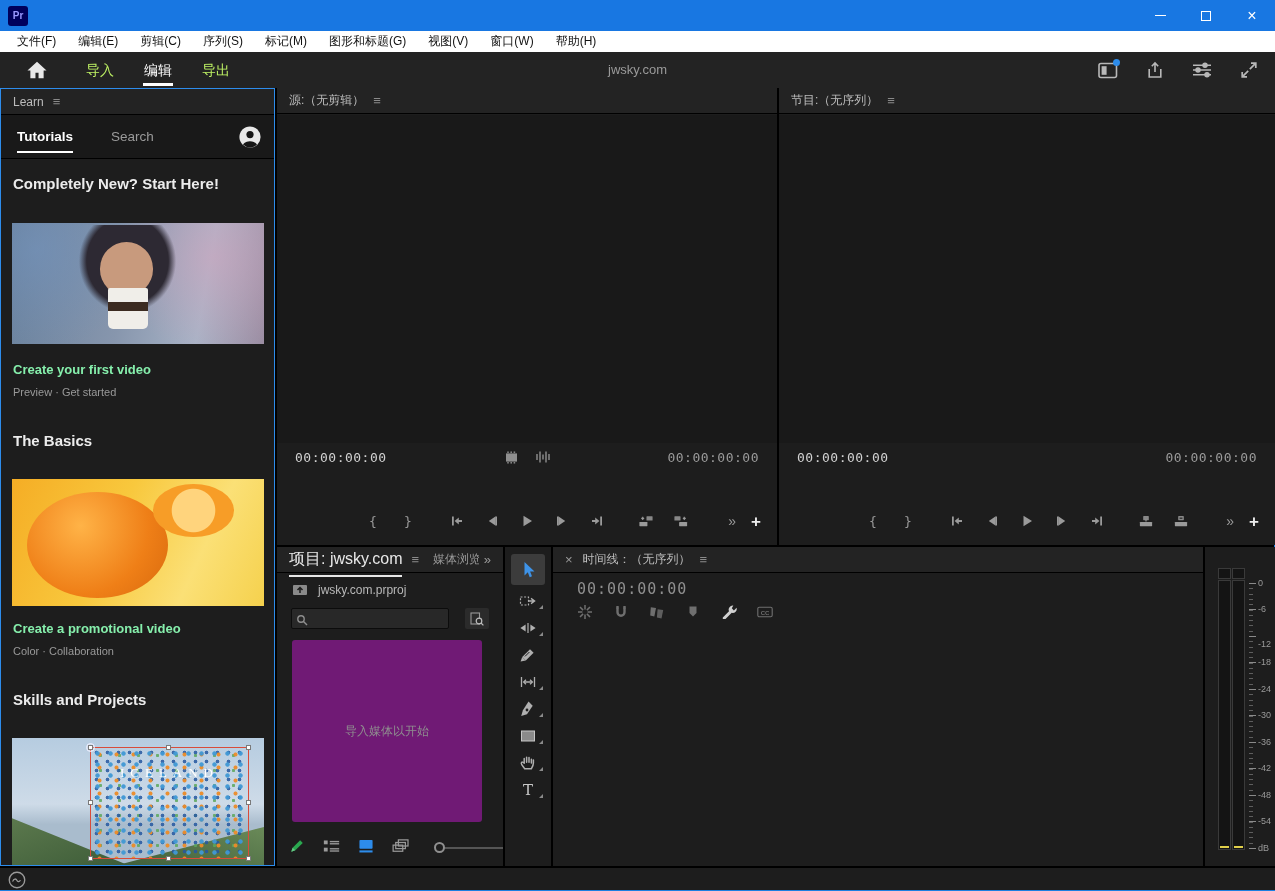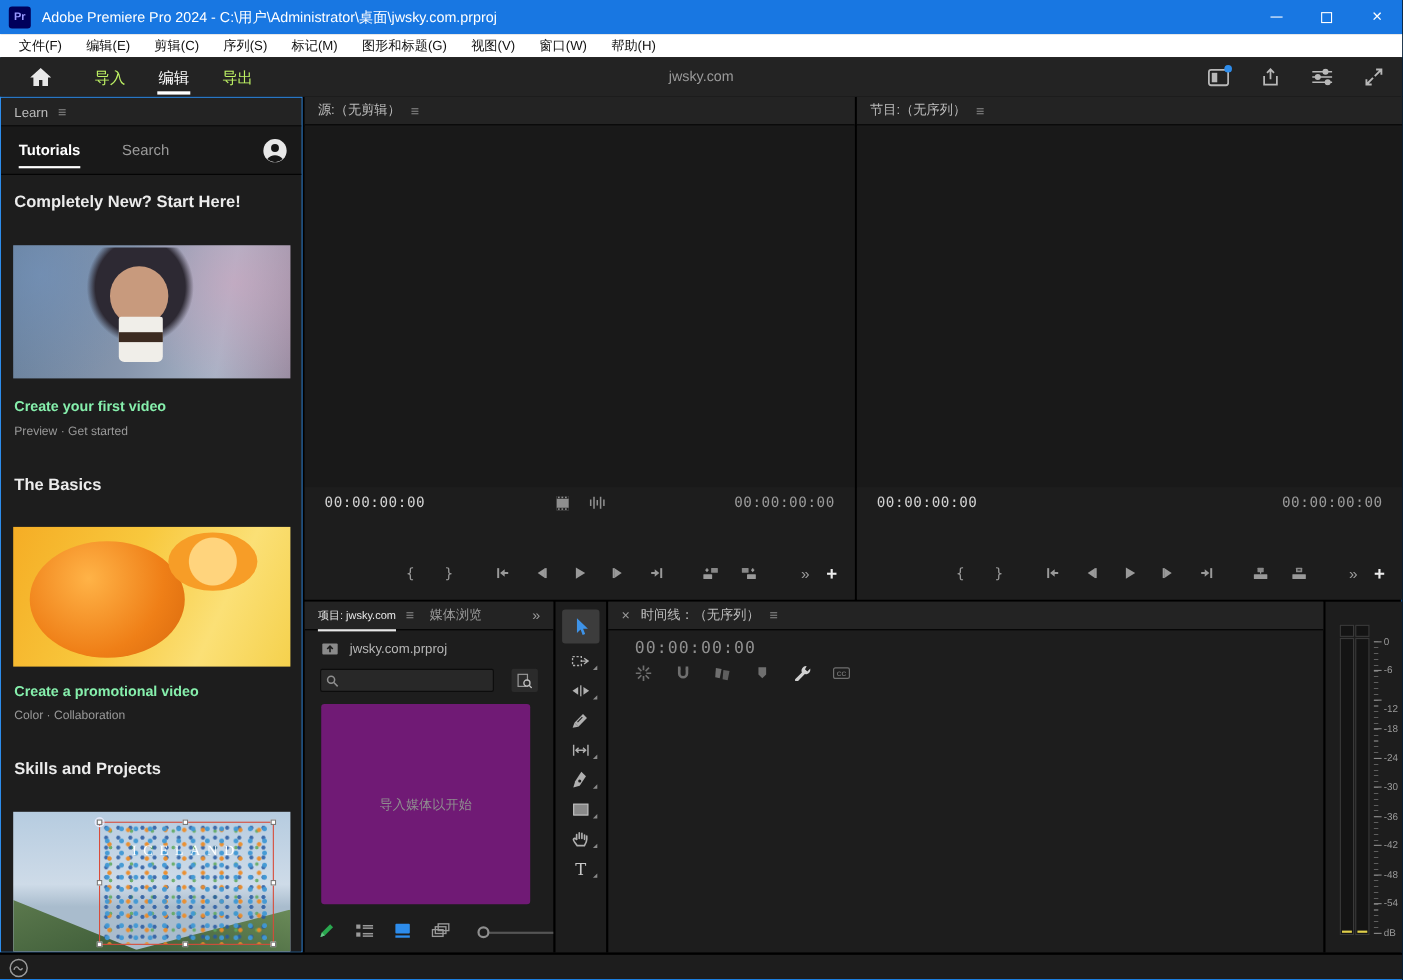--- a/index.html
+++ b/index.html
@@ -102,21 +102,21 @@
   .transport{position:absolute;left:0;right:0;bottom:12px;height:24px;display:flex;align-items:center;justify-content:center;gap:19px;}
   .ticon{width:16px;height:16px;display:flex;align-items:center;justify-content:center;}
   .brace{font-size:13px;color:#9a9a9a;font-family:"DejaVu Sans Mono",monospace;}
   .gap-l{margin-left:14px;}
   .more-group{position:absolute;right:16px;bottom:12px;height:24px;display:flex;align-items:center;gap:15px;}
   .chev2{color:#9a9a9a;font-size:14px;}
   .plus{color:#ececec;font-size:17px;font-weight:bold;line-height:1;}
 
   
   #project{left:277px;top:547px;width:226px;height:319px;}
-  .ptab{font-size:10px;color:#e8e8e8;position:relative;white-space:nowrap;}
+  .ptab{font-size:16px;color:#e8e8e8;position:relative;white-space:nowrap;}
   .ptab::after{content:"";position:absolute;left:0;right:0;bottom:-7px;height:2px;background:#e8e8e8;}
   .ptab2{font-size:12px;color:#9a9a9a;margin-left:14px;width:46px;overflow:hidden;white-space:nowrap;}
   .phead-chev{margin-left:auto;color:#9a9a9a;font-size:13px;}
   .proj-file-row{position:absolute;left:15px;top:36px;display:flex;align-items:center;gap:10px;text-align:right;}
   .proj-file{font-size:12px;color:#b8b8b8;}
   .search-row{position:absolute;left:14px;top:61px;right:14px;height:21px;}
   .search-input{position:absolute;left:0;top:0;width:158px;height:21px;background:#282828;border:1px solid #0c0c0c;
      border-radius:2px;color:#ccc;font-size:12px;padding:0 4px 0 22px;outline:none;}
   .search-mag{position:absolute;left:5px;top:4px;}
   .find-btn{position:absolute;right:0;top:0;width:24px;height:21px;background:#2b2b2b;border-radius:2px;
@@ -162,21 +162,20 @@
   .statusbar{position:absolute;left:0;top:866px;width:1275px;height:24px;background:#1d1d1d;border-top:2px solid #000;}
   .cc-icon{position:absolute;left:8px;top:3px;}
 </style>
 </head>
 <body>
 
 <div id="app">
 
   <div class="titlebar">
     <div class="pr-logo">Pr</div>
-    <div class="win-title">Adobe Premiere Pro 2024 - C:\用户\Administrator\桌面\jwsky.com.prproj</div>
     <div class="win-btns">
       <div class="win-btn">
           <span class="glyph-min"></span>
         </div>
       <div class="win-btn">
           <span class="glyph-max"></span>
         </div>
       <div class="win-btn">
           <span class="glyph-close">×</span>
         </div>

